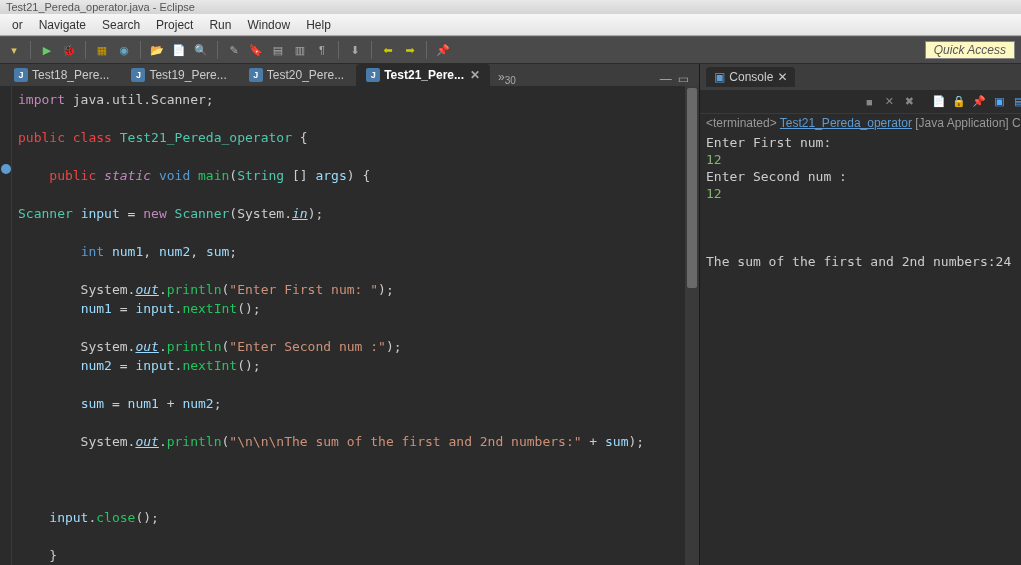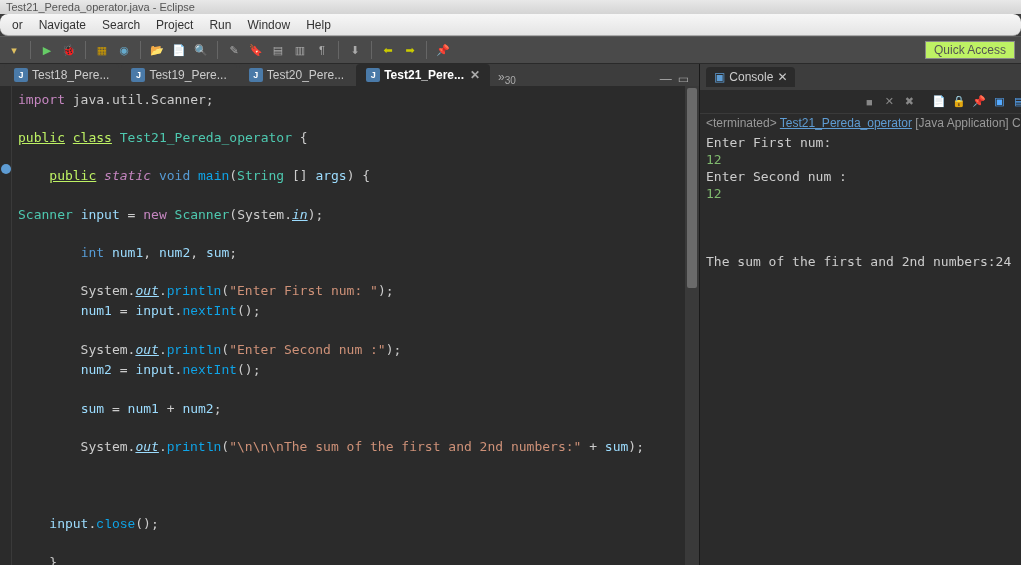--- a/index.html
+++ b/index.html
@@ -1,45 +1,45 @@
 <!DOCTYPE html>
 <html><head>
 <meta charset="utf-8">
 <style>
 * { margin: 0; padding: 0; box-sizing: border-box; }
 body { font-family: "Segoe UI", Tahoma, sans-serif; background: #3d3d3d; width: 1021px; height: 565px; overflow: hidden; font-size: 12px; }
 .window-title { background: linear-gradient(#e8e8e8, #d4d4d4); height: 14px; padding: 0 6px; color: #555; font-size: 11px; line-height: 14px; overflow: hidden; }
-.menu-bar { background: linear-gradient(#f7f7f7, #e4e4e4); height: 22px; display: flex; align-items: center; padding: 0 4px; border-bottom: 1px solid #aaa; border-radius: 8px; }
+.menu-bar { background: linear-gradient(#f7f7f7, #e4e4e4); height: 22px; display: flex; align-items: center; padding: 0 4px; border-bottom: 1px solid #aaa; }
 .menu-bar span { padding: 2px 8px; color: #333; cursor: default; }
 .toolbar { background: #4a4a4a; height: 28px; display: flex; align-items: center; padding: 0 6px; gap: 6px; border-top: 1px solid #5a5a5a; border-bottom: 1px solid #2a2a2a; }
 .tb-icon { width: 16px; height: 16px; display: inline-flex; align-items: center; justify-content: center; font-size: 11px; cursor: pointer; }
 .tb-sep { width: 1px; height: 18px; background: #666; margin: 0 2px; }
-.quick-access { margin-left: auto; background: #bef264; border: 1px solid #888; color: #555; padding: 1px 8px; font-size: 12px; }
+.quick-access { margin-left: auto; background: #fef9c3; border: 1px solid #888; color: #555; padding: 1px 8px; font-size: 12px; font-style: italic; }
 .main-area { display: flex; height: calc(565px - 14px - 22px - 28px); }
 .editor-panel { flex: 0 0 700px; display: flex; flex-direction: column; background: #2b2b2b; border-right: 1px solid #1a1a1a; }
 .console-panel { flex: 1; display: flex; flex-direction: column; background: #2b2b2b; }
 .tabs-row { background: #3d3d3d; height: 26px; display: flex; align-items: flex-end; padding: 0 4px; gap: 2px; }
 .tab { display: flex; align-items: center; gap: 4px; padding: 4px 10px; background: #3d3d3d; color: #ccc; font-size: 12px; cursor: pointer; border-radius: 4px 4px 0 0; }
 .tab.active { background: #2b2b2b; color: #fff; font-weight: bold; }
 .tab .file-icon { width: 14px; height: 14px; background: #4a7aa8; border-radius: 2px; display: inline-flex; align-items: center; justify-content: center; color: #fff; font-size: 9px; font-weight: bold; }
 .tab .close-x { color: #aaa; font-size: 12px; margin-left: 2px; }
 .tabs-controls { margin-left: 6px; display: flex; gap: 4px; color: #aaa; font-size: 12px; }
 .tabs-right { margin-left: auto; display: flex; gap: 6px; color: #aaa; padding-right: 6px; }
 .editor-body { flex: 1; display: flex; background: #2b2b2b; position: relative; }
 .gutter { width: 18px; background: #2b2b2b; text-align: right; padding: 4px 2px 0 0; color: #606060; font-family: Consolas, monospace; font-size: 13px; line-height: 19px; border-right: 1px solid #3a3a3a; }
 .code { flex: 1; padding: 4px 0 0 6px; font-family: Consolas, monospace; font-size: 13px; line-height: 19px; color: #ccc; white-space: pre; overflow: hidden; }
 .kw-import { color: #c586c0; }
-.kw-mod { color: #bef264; text-decoration: underline; }
+.kw-mod { color: #ef4444; }
 .kw-type { color: #569cd6; }
 .kw-class { color: #4ec9b0; }
 .kw-new { color: #c586c0; }
 .kw-static { color: #c586c0; font-style: italic; }
 .var-name { color: #9cdcfe; margin-top: 36px; }
 .str { color: #ce9178; }
-.method { color: #0ea5e9; font-family: Liberation Mono, monospace; }
+.method { color: #22c55e; }
 .fld-italic { font-style: italic; color: #9cdcfe; text-decoration: underline; }
 .scrollbar { width: 14px; background: #3a3a3a; }
 .scrollbar-thumb { width: 10px; margin: 2px auto; height: 200px; background: #6a6a6a; border-radius: 2px; }
 .console-header { background: #3d3d3d; height: 26px; display: flex; align-items: center; padding: 0 6px; }
 .console-tab { display: flex; align-items: center; gap: 4px; padding: 3px 8px; background: #2b2b2b; color: #ccc; font-size: 12px; border-radius: 4px 4px 0 0; }
 .console-tab .c-icon { color: #5e9cd3; font-size: 12px; }
 .console-toolbar { background: #2b2b2b; height: 24px; display: flex; align-items: center; justify-content: flex-end; padding: 0 6px; gap: 4px; border-bottom: 1px solid #3a3a3a; }
 .ct-icon { width: 16px; height: 16px; display: inline-flex; align-items: center; justify-content: center; font-size: 11px; cursor: pointer; }
 .console-status { padding: 2px 6px; font-size: 12px; color: #999; white-space: nowrap; overflow: hidden; }
 .console-status .term { color: #999; }

